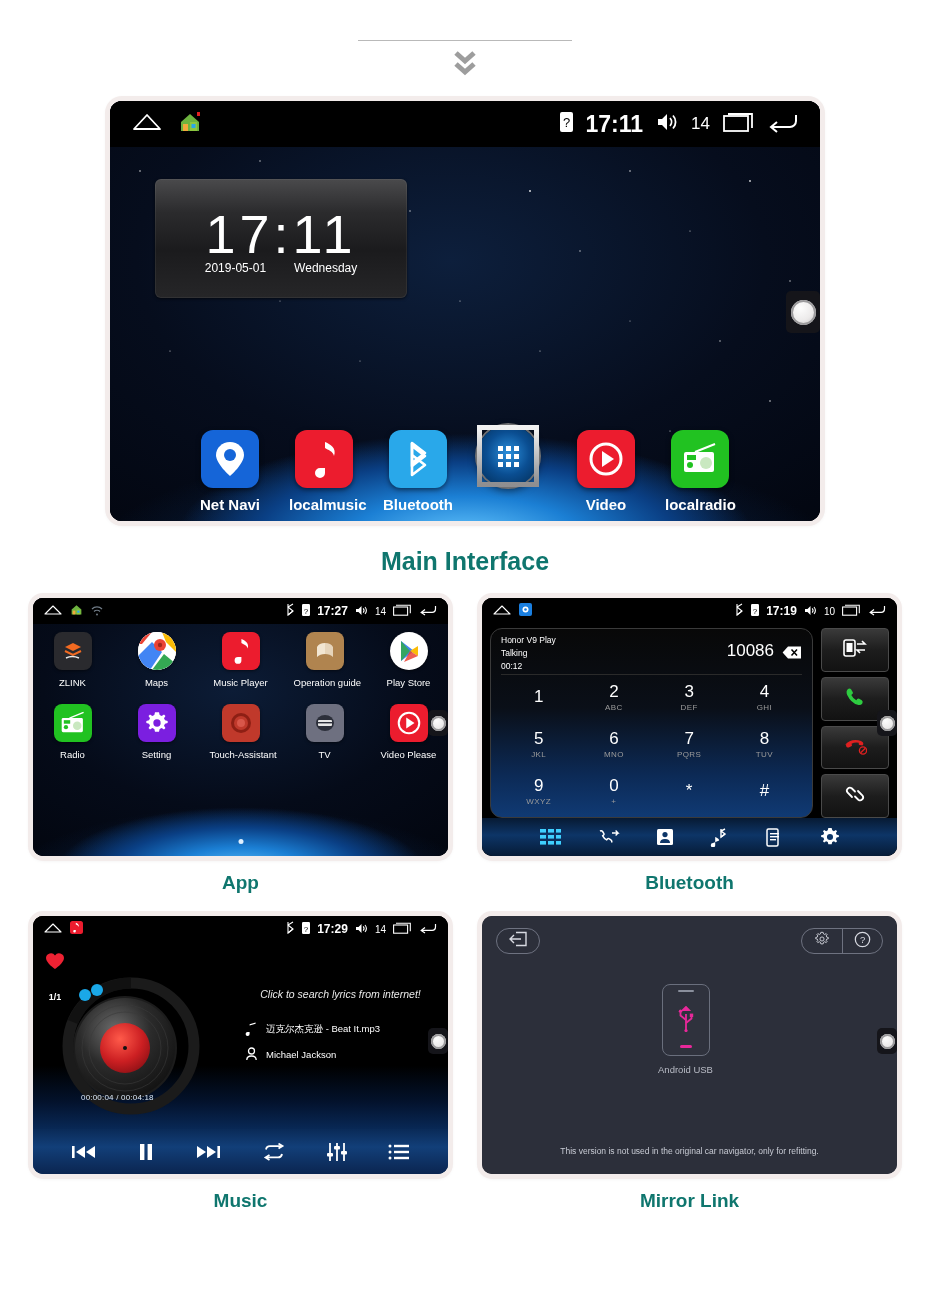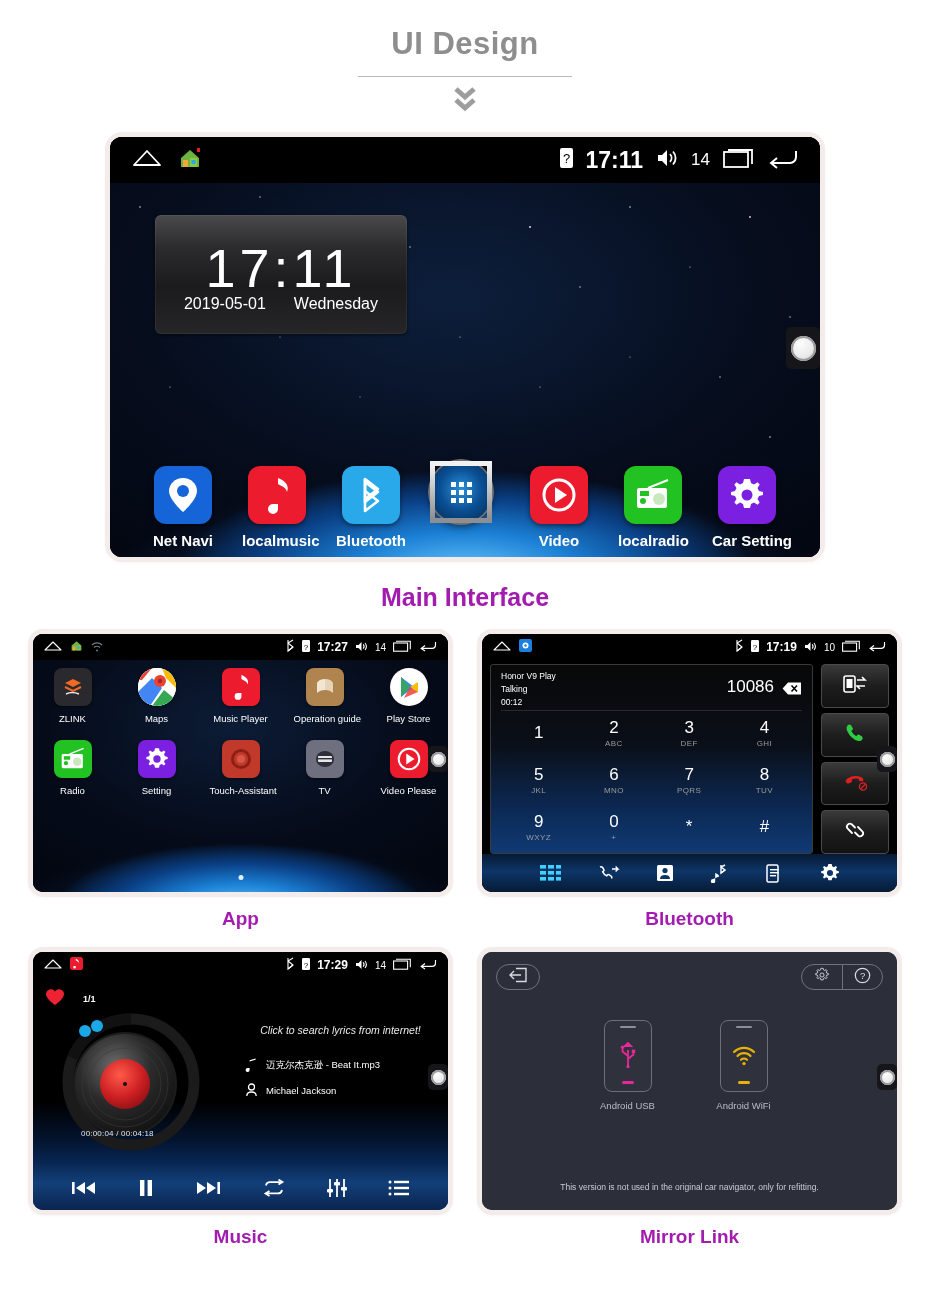--- a/index.html
+++ b/index.html
@@ -31,21 +31,21 @@
     border-radius: 10px;
     box-shadow: 0 0 0 5px #f3eceb, 0 1px 6px rgba(0,0,0,.30);
     overflow: hidden;
   }
   .device.big {
     width: 710px; height: 420px;
     margin: 22px auto 0;
     border-radius: 12px;
   }
   .caption {
-    text-align: center; color: #a21caf;
+    text-align: center; color: #0f766e;
     font-size: 23px; font-weight: bold;
   }
   .caption.big { margin-top: 26px; font-size: 25px; }
   .caption.small { margin-top: 16px; font-size: 19px; }
 
   
   .knob {
     position: absolute; border-radius: 5px;
     background: #15151a;
     display:flex; align-items:center; justify-content:center;
@@ -98,21 +98,21 @@
     background: linear-gradient(180deg,#4a4a4c 0%, #2b2b2d 28%, #1b1b1d 60%, #262628 100%);
     box-shadow: 0 1px 3px rgba(0,0,0,.6), 0 0 0 1px rgba(255,255,255,.06) inset;
     display:flex; flex-direction:column; align-items:center; justify-content:center;
   }
   .mi-clock-time {
     color:#fff; font-size: 54px; font-weight: 300;
     letter-spacing: 4px; line-height: 1; margin-top: 4px;
     font-family: "Liberation Sans", sans-serif;
   }
   .mi-clock-date {
-    color:#fff; font-size: 16px;
+    color:#fff; font-size: 12px;
     display:flex; gap: 28px;
   }
 
   .mi-dock {
     position:absolute; left:0; right:0; bottom: 8px;
     display:flex; justify-content:center; align-items:flex-end;
     gap: 24px; padding: 0 22px;
   }
   .mi-app { width: 70px; text-align:center; }
   .mi-app .tile {
@@ -171,21 +171,21 @@
     width: 5px; height: 5px; border-radius:50%; background:#dff0ff;
   }
 
   
   .bt-bg { position:absolute; inset:0; background:#000; }
   .bt-body {
     position:absolute; left: 8px; right: 8px; top: 30px; bottom: 38px;
     display:flex; gap: 8px;
   }
   .bt-pad {
-    flex: 1; border: 1px solid #3a3a3a; border-radius: 3px;
+    flex: 1; border: 1px solid #3a3a3a; border-radius: 12px;
     background: linear-gradient(180deg,#080808 0%, #0a0f18 42%, #0c2a56 78%, #103a74 100%);
     display:flex; flex-direction:column;
     padding: 5px 10px 2px;
   }
   .bt-head { display:flex; align-items:flex-start; }
   .bt-head-left { font-size: 8.5px; color:#fff; line-height: 1.55; }
   .bt-head-right { margin-left:auto; display:flex; align-items:center; gap: 8px; padding-top: 7px; }
   .bt-num { color:#fff; font-size: 17px; }
   .bt-del {
     width: 20px; height: 13px; position:relative;
@@ -210,21 +210,21 @@
     background: linear-gradient(180deg,#071a33 0%, #0d3567 45%, #061b36 100%);
     display:flex; align-items:center; justify-content:center; gap: 36px;
   }
   .bt-tab { display:flex; align-items:center; justify-content:center; }
 
   
   .mu-bg {
     position:absolute; inset:0;
     background: linear-gradient(180deg,#000 0%, #000 58%, #03122c 72%, #0a2f63 86%, #10437f 100%);
   }
-  .mu-heart { position:absolute; left: 12px; top: 36px; display:flex; align-items:center; gap: 18px; }
+  .mu-heart { position:absolute; left: 12px; top: 36px; display:flex; align-items:center; gap: 18px; flex-direction: column; }
   .mu-count { color:#fff; font-size: 9px; font-weight:bold; }
   .mu-disc { position:absolute; left: 20px; top: 52px; width: 170px; height: 150px; }
   .mu-lyrics {
     position:absolute; left: 210px; top: 72px; width: 195px; text-align:center;
     color:#e9e9e9; font-size: 10.5px; font-style: italic;
   }
   .mu-meta { position:absolute; left: 212px; top: 106px; }
   .mu-meta .line { display:flex; align-items:center; gap: 8px; margin-bottom: 11px; }
   .mu-meta .line span { color:#fff; font-size: 9.5px; }
   .mu-time {
@@ -269,21 +269,20 @@
   .ml-lbl { margin-top: 8px; color:#b9bcc6; font-size: 9.5px; }
   .ml-foot { position:absolute; left:0; right:0; bottom: 18px; text-align:center; }
   .ml-foot .t1 { color:#fff; font-size: 11px; font-weight:bold; }
   .ml-foot .t2 { color:#c8cbd4; font-size: 8.5px; margin-top: 5px; }
   .device.plain { background: #2c2f3a; box-shadow: 0 0 0 5px #f3eceb, 0 1px 6px rgba(0,0,0,.30); }
 </style>
 </head>
 <body>
 
 <div class="page-head">
-  <div class="page-title">UI Design</div>
   <div class="head-rule"></div>
   <div class="chev-wrap">
     <svg class="chev" width="26" height="30" viewBox="0 0 26 30">
       <polyline points="4,4 13,12 22,4" fill="none" stroke="#9d9d9d" stroke-width="5" stroke-linejoin="miter"></polyline>
       <polyline points="4,15 13,23 22,15" fill="none" stroke="#9d9d9d" stroke-width="5" stroke-linejoin="miter"></polyline>
     </svg>
   </div>
 </div>
 
 <div class="device big">
@@ -426,29 +425,20 @@
           <svg width="38" height="34" viewBox="0 0 38 34">
               <path d="M14 10 L34 2" stroke="#fff" stroke-width="2" fill="none"></path>
               <rect x="3" y="10" width="30" height="20" rx="2" fill="#fff"></rect>
               <rect x="6" y="13" width="9" height="5" fill="#21c221"></rect>
               <circle cx="25" cy="21" r="6" fill="#c9e8c0"></circle>
               <circle cx="9" cy="23" r="3" fill="#21c221"></circle>
             </svg>
         </div>
         <div class="lbl">localradio</div>
       </div>
-      <div class="mi-app">
-        <div class="tile" style="background:#7b1fe0">
-          <svg width="36" height="36" viewBox="0 0 36 36">
-              <path d="M18 2 l3 0 1 4 3 1.5 3.5 -2.2 2.2 2.2 -2.2 3.5 1.5 3 4 1 0 3 -4 1 -1.5 3 2.2 3.5 -2.2 2.2 -3.5 -2.2 -3 1.5 -1 4 -3 0 -3 0 -1 -4 -3 -1.5 -3.5 2.2 -2.2 -2.2 2.2 -3.5 -1.5 -3 -4 -1 0 -3 4 -1 1.5 -3 -2.2 -3.5 2.2 -2.2 3.5 2.2 3 -1.5 1 -4 z" fill="#fff"></path>
-              <circle cx="18" cy="18" r="5.5" fill="#7b1fe0"></circle>
-            </svg>
-        </div>
-        <div class="lbl">Car Setting</div>
-      </div>
     </div>
   </div>
   <div class="knob big">
       <i></i>
     </div>
 </div>
 <div class="caption big">Main Interface</div>
 
 <div class="row">
 
@@ -1079,37 +1069,20 @@
                   </g>
                   <circle cx="11" cy="24.5" r="1.6" fill="#e8289a"></circle>
                   <rect x="14.8" y="7.6" width="3.4" height="3.4" fill="#e8289a"></rect>
                   <circle cx="5.5" cy="5.2" r="1.7" fill="#e8289a"></circle>
                 </svg>
             </div>
             <div class="ml-bar" style="background:#e8289a"></div>
           </div>
           <div class="ml-lbl">Android USB</div>
         </div>
-        <div class="ml-mode">
-          <div class="ml-phone">
-            <div class="ml-notch"></div>
-            <div class="ml-ico">
-              <svg width="26" height="22" viewBox="0 0 26 22">
-                  <g fill="none" stroke="#e8b10a" stroke-width="2.2" stroke-linecap="round">
-                    <path d="M3 8 a14 14 0 0 1 20 0"></path>
-                    <path d="M6.5 12 a9 9 0 0 1 13 0"></path>
-                    <path d="M10 15.8 a4.4 4.4 0 0 1 6 0"></path>
-                  </g>
-                  <circle cx="13" cy="19.6" r="1.7" fill="#e8b10a"></circle>
-                </svg>
-            </div>
-            <div class="ml-bar" style="background:#e8b10a"></div>
-          </div>
-          <div class="ml-lbl">Android WiFi</div>
-        </div>
       </div>
 
       <div class="ml-foot">
         <div class="t2">This version is not used in the original car navigator, only for refitting.</div>
       </div>
       <div class="knob sm">
           <i></i>
         </div>
     </div>
     <div class="caption small">Mirror Link</div>

